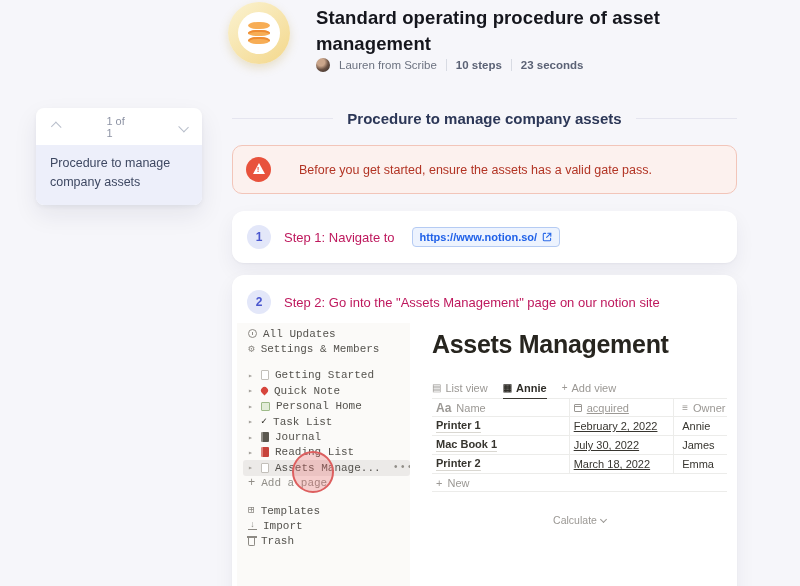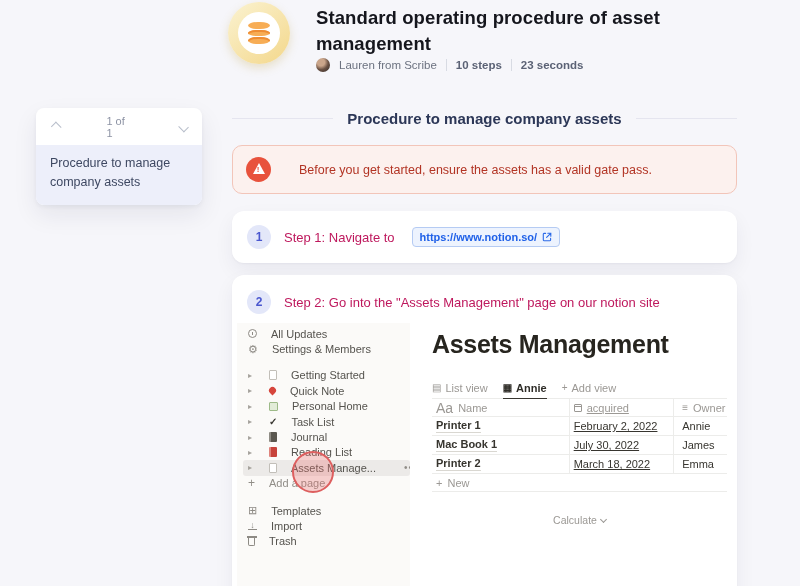--- a/index.html
+++ b/index.html
@@ -56,21 +56,21 @@
   .step-text{font-size:13px;color:#be185d;}
   .link-chip{display:inline-flex;align-items:center;gap:5px;margin-left:4px;padding:3px 7px;
     background:#edf3fe;border:1px solid #b5cbf3;border-radius:4px;
     font-size:11px;font-weight:bold;color:#2061e8;text-decoration:none;cursor:pointer;}
   .step2{padding-top:15px;height:330px;overflow:hidden;}
   .step2-head{display:flex;align-items:center;gap:13px;padding:0 15px;height:24px;}
   
   .shot{position:relative;margin:9px 0 0 5px;width:490px;height:300px;background:#fff;
     font-size:11px;color:#55534e;overflow:hidden;}
   .shot-side{position:absolute;left:0;top:0;bottom:0;width:173px;background:#fbfaf8;padding-top:3px;}
-  .srow{height:15.4px;display:flex;align-items:center;gap:14px;padding-left:11px;}
+  .srow{height:15.4px;display:flex;align-items:center;gap:6px;padding-left:11px;font-family:Liberation Mono, monospace;}
   .srow .tg{color:#a5a29c;font-size:8px;width:7px;flex:0 0 auto;}
   .srow .lbl{white-space:nowrap;}
   .gap10{height:11px;} .gap12{height:12px;}
   .sel{background:#eceae8;border-radius:3px;margin:0 0 0 6px;padding-left:5px;padding-right:7px;}
   .sel .sp{flex:1;}
   .sel .more{color:#908d87;font-size:10px;letter-spacing:1px;}
   .sel .plus{color:#908d87;font-size:12px;}
   .muted{color:#908d87;}
   
   .i{flex:0 0 auto;display:inline-block;}
@@ -94,21 +94,21 @@
   .npage-title{font-size:25px;font-weight:bold;color:#27251f;letter-spacing:-.3px;margin:7px 0 20px;}
   .views{display:flex;align-items:flex-end;gap:15px;height:20px;border-bottom:1px solid #ececea;}
   .view{display:flex;align-items:center;gap:4px;color:#9b9894;font-size:11px;padding-bottom:4px;cursor:pointer;}
   .view.active{color:#2f2d28;font-weight:bold;border-bottom:1.6px solid #37352f;margin-bottom:-1px;}
   .vicon{font-size:10px;line-height:1;}
   .thead{display:flex;align-items:center;height:18px;border-bottom:1px solid #ececea;color:#9b9894;}
   .cell{display:flex;align-items:center;gap:5px;height:100%;padding-left:4px;}
   .c-name{width:153px;border-right:1px solid #ececea;}
   .c-date{width:116px;border-right:1px solid #ececea;text-decoration:underline;}
   .c-owner{width:58px;padding-left:8px;}
-  .aa{font-size:14px;color:#9b9894;}
+  .aa{font-size:12px;color:#9b9894;font-weight:bold;}
   .i-cal{width:8px;height:8px;border:1px solid #9b9894;border-radius:1px;position:relative;}
   .i-cal::before{content:"";position:absolute;top:1px;left:0;right:0;height:1.5px;background:#9b9894;}
   .i-owner{font-size:10px;color:#9b9894;}
   .trow{display:flex;align-items:center;height:19px;border-bottom:1px solid #ececea;color:#37352f;}
   .trow .name{font-weight:bold;border-bottom:1px solid #d9d7d1;line-height:1.1;}
   .newrow{display:flex;align-items:center;gap:5px;height:18px;border-bottom:1px solid #ececea;
     color:#9b9894;padding-left:4px;cursor:pointer;}
   .calc{margin-top:22px;width:295px;display:flex;justify-content:center;align-items:center;gap:4px;
     color:#9b9894;font-size:10.5px;cursor:pointer;}
   .caret{width:5px;height:5px;border-left:1.2px solid #9b9894;border-bottom:1.2px solid #9b9894;

